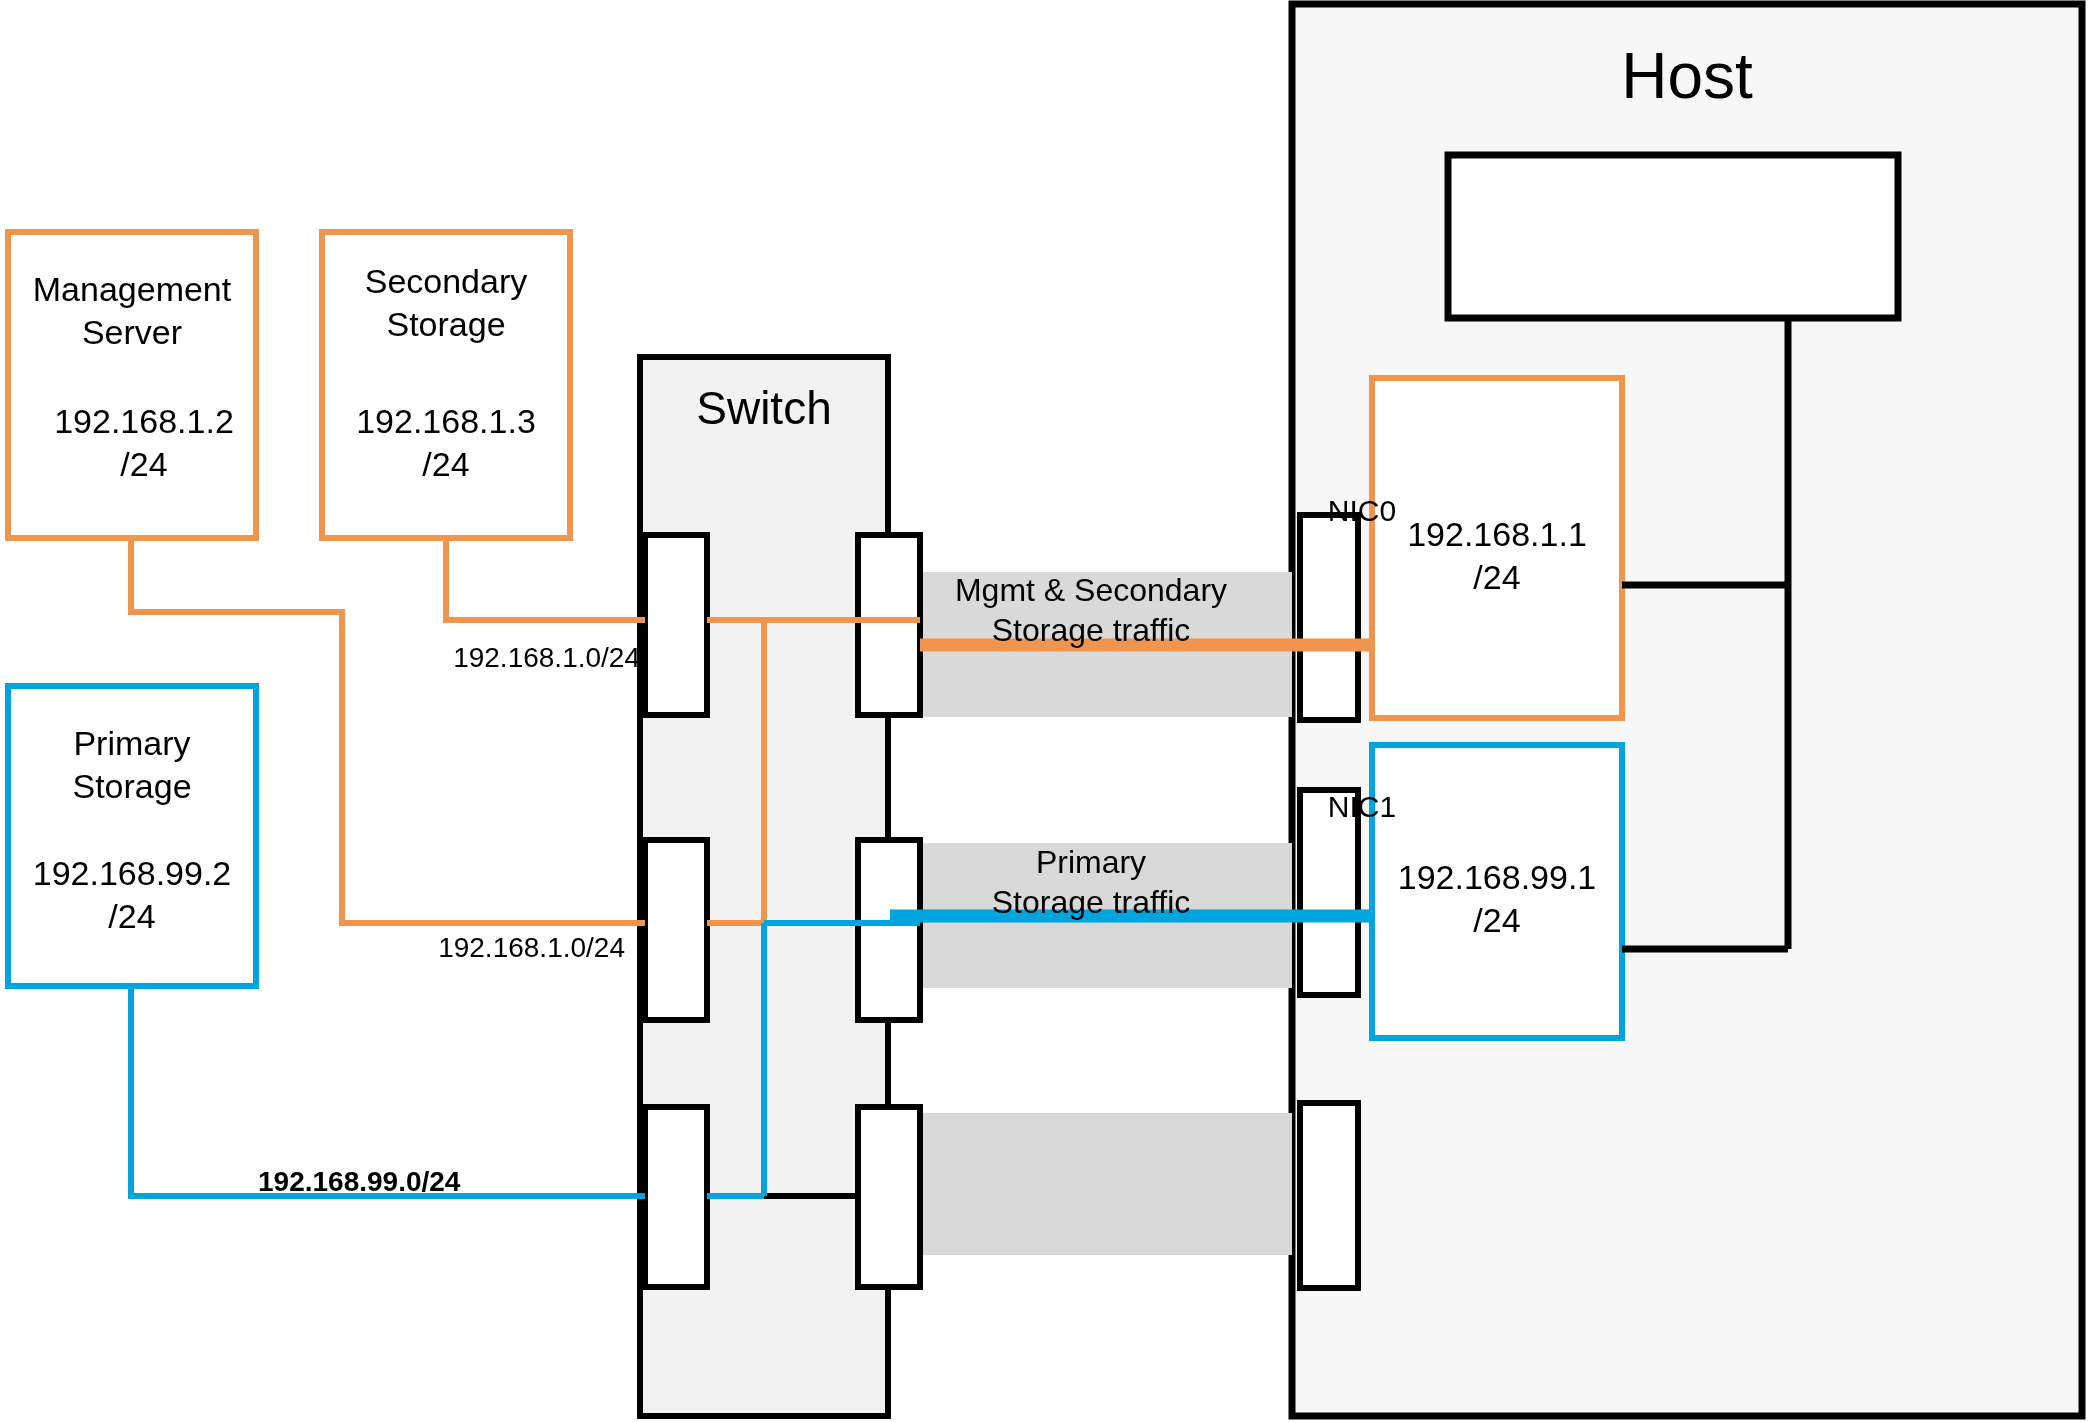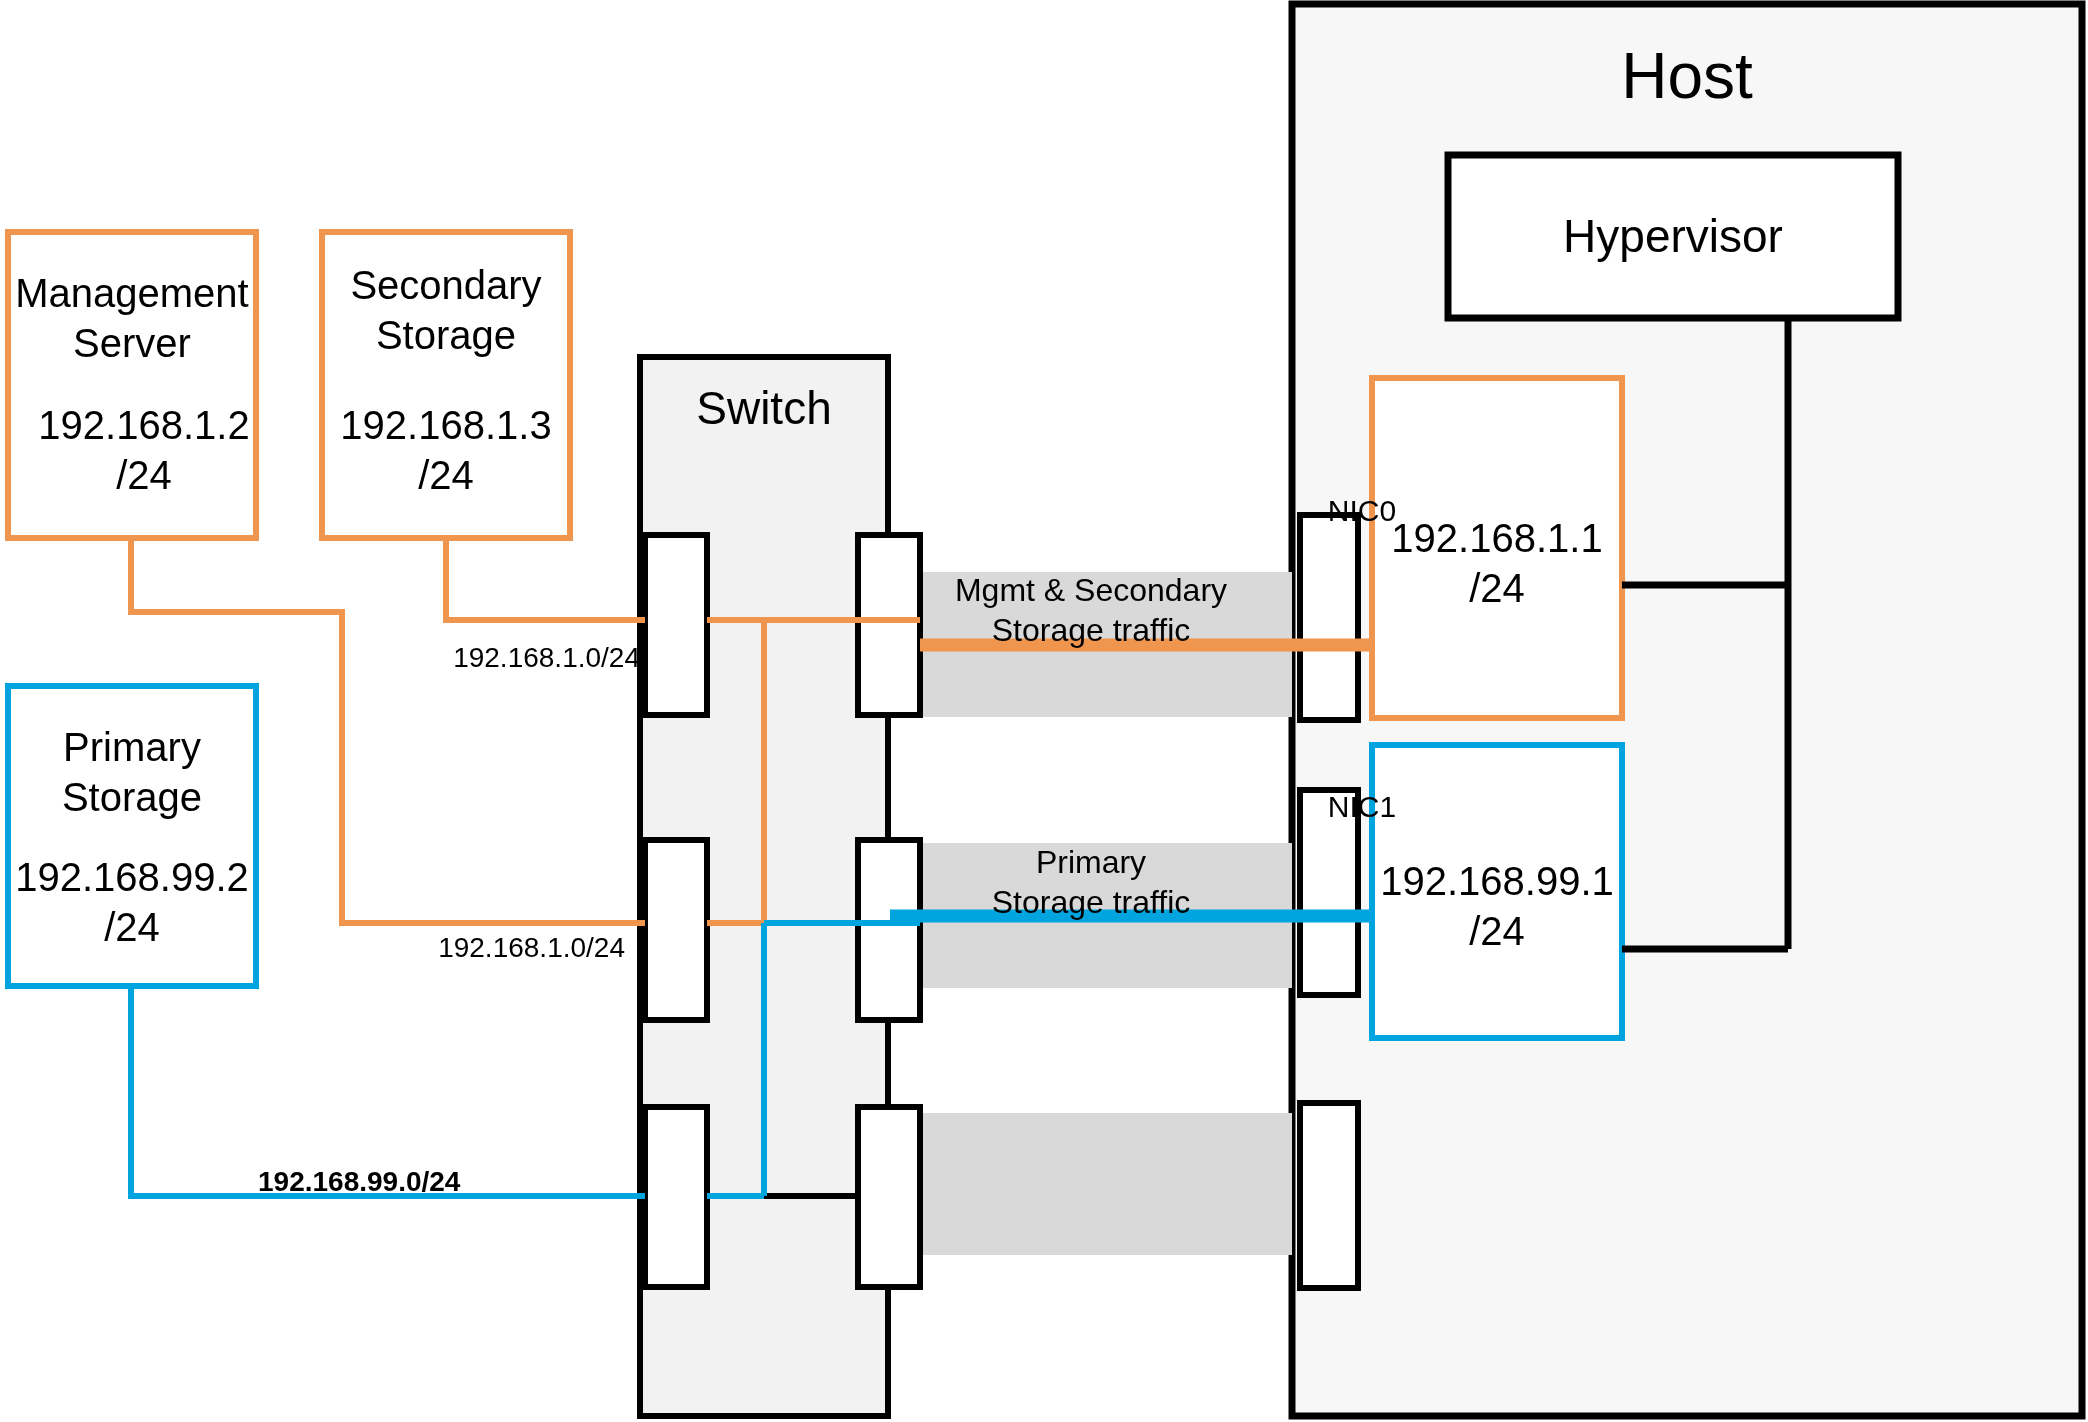--- a/index.html
+++ b/index.html
@@ -27,21 +27,21 @@
   }
   .txt {
     position: absolute;
     color: #000000;
     line-height: 1.25;
     text-align: center;
     white-space: pre;
     font-family: "Liberation Sans", sans-serif;
   }
   .node-label {
-    font-size: 40px;
+    font-size: 34px;
   }
   .big-title {
     font-size: 64px;
   }
   .mid-title {
     font-size: 46px;
   }
   .link-label {
     font-size: 28px;
   }
@@ -124,21 +124,20 @@
 
   <div class="txt node-label" style="left:8px; top:722px; width:248px;">Primary
 Storage</div>
   <div class="txt node-label" style="left:8px; top:852px; width:248px;">192.168.99.2
 /24</div>
 
   <div class="txt mid-title" style="left:640px; top:380px; width:248px;">Switch</div>
 
   <div class="txt big-title" style="left:1292px; top:36px; width:790px;">Host</div>
 
-  <div class="txt mid-title" style="left:1448px; top:208px; width:450px;">Hypervisor</div>
 
   <div class="txt nic-label" style="left:1302px; top:492px; width:120px;">NIC0</div>
   <div class="txt nic-label" style="left:1302px; top:766px; width:120px;margin-top:22px;">NIC1</div>
 
   <div class="txt node-label" style="left:1372px; top:513px; width:250px;">192.168.1.1
 /24</div>
   <div class="txt node-label" style="left:1372px; top:840px; width:250px;margin-top:16px;">192.168.99.1
 /24</div>
 
   <div class="txt link-label" style="left:400px; top:640px; width:240px; text-align:right;">192.168.1.0/24</div>

